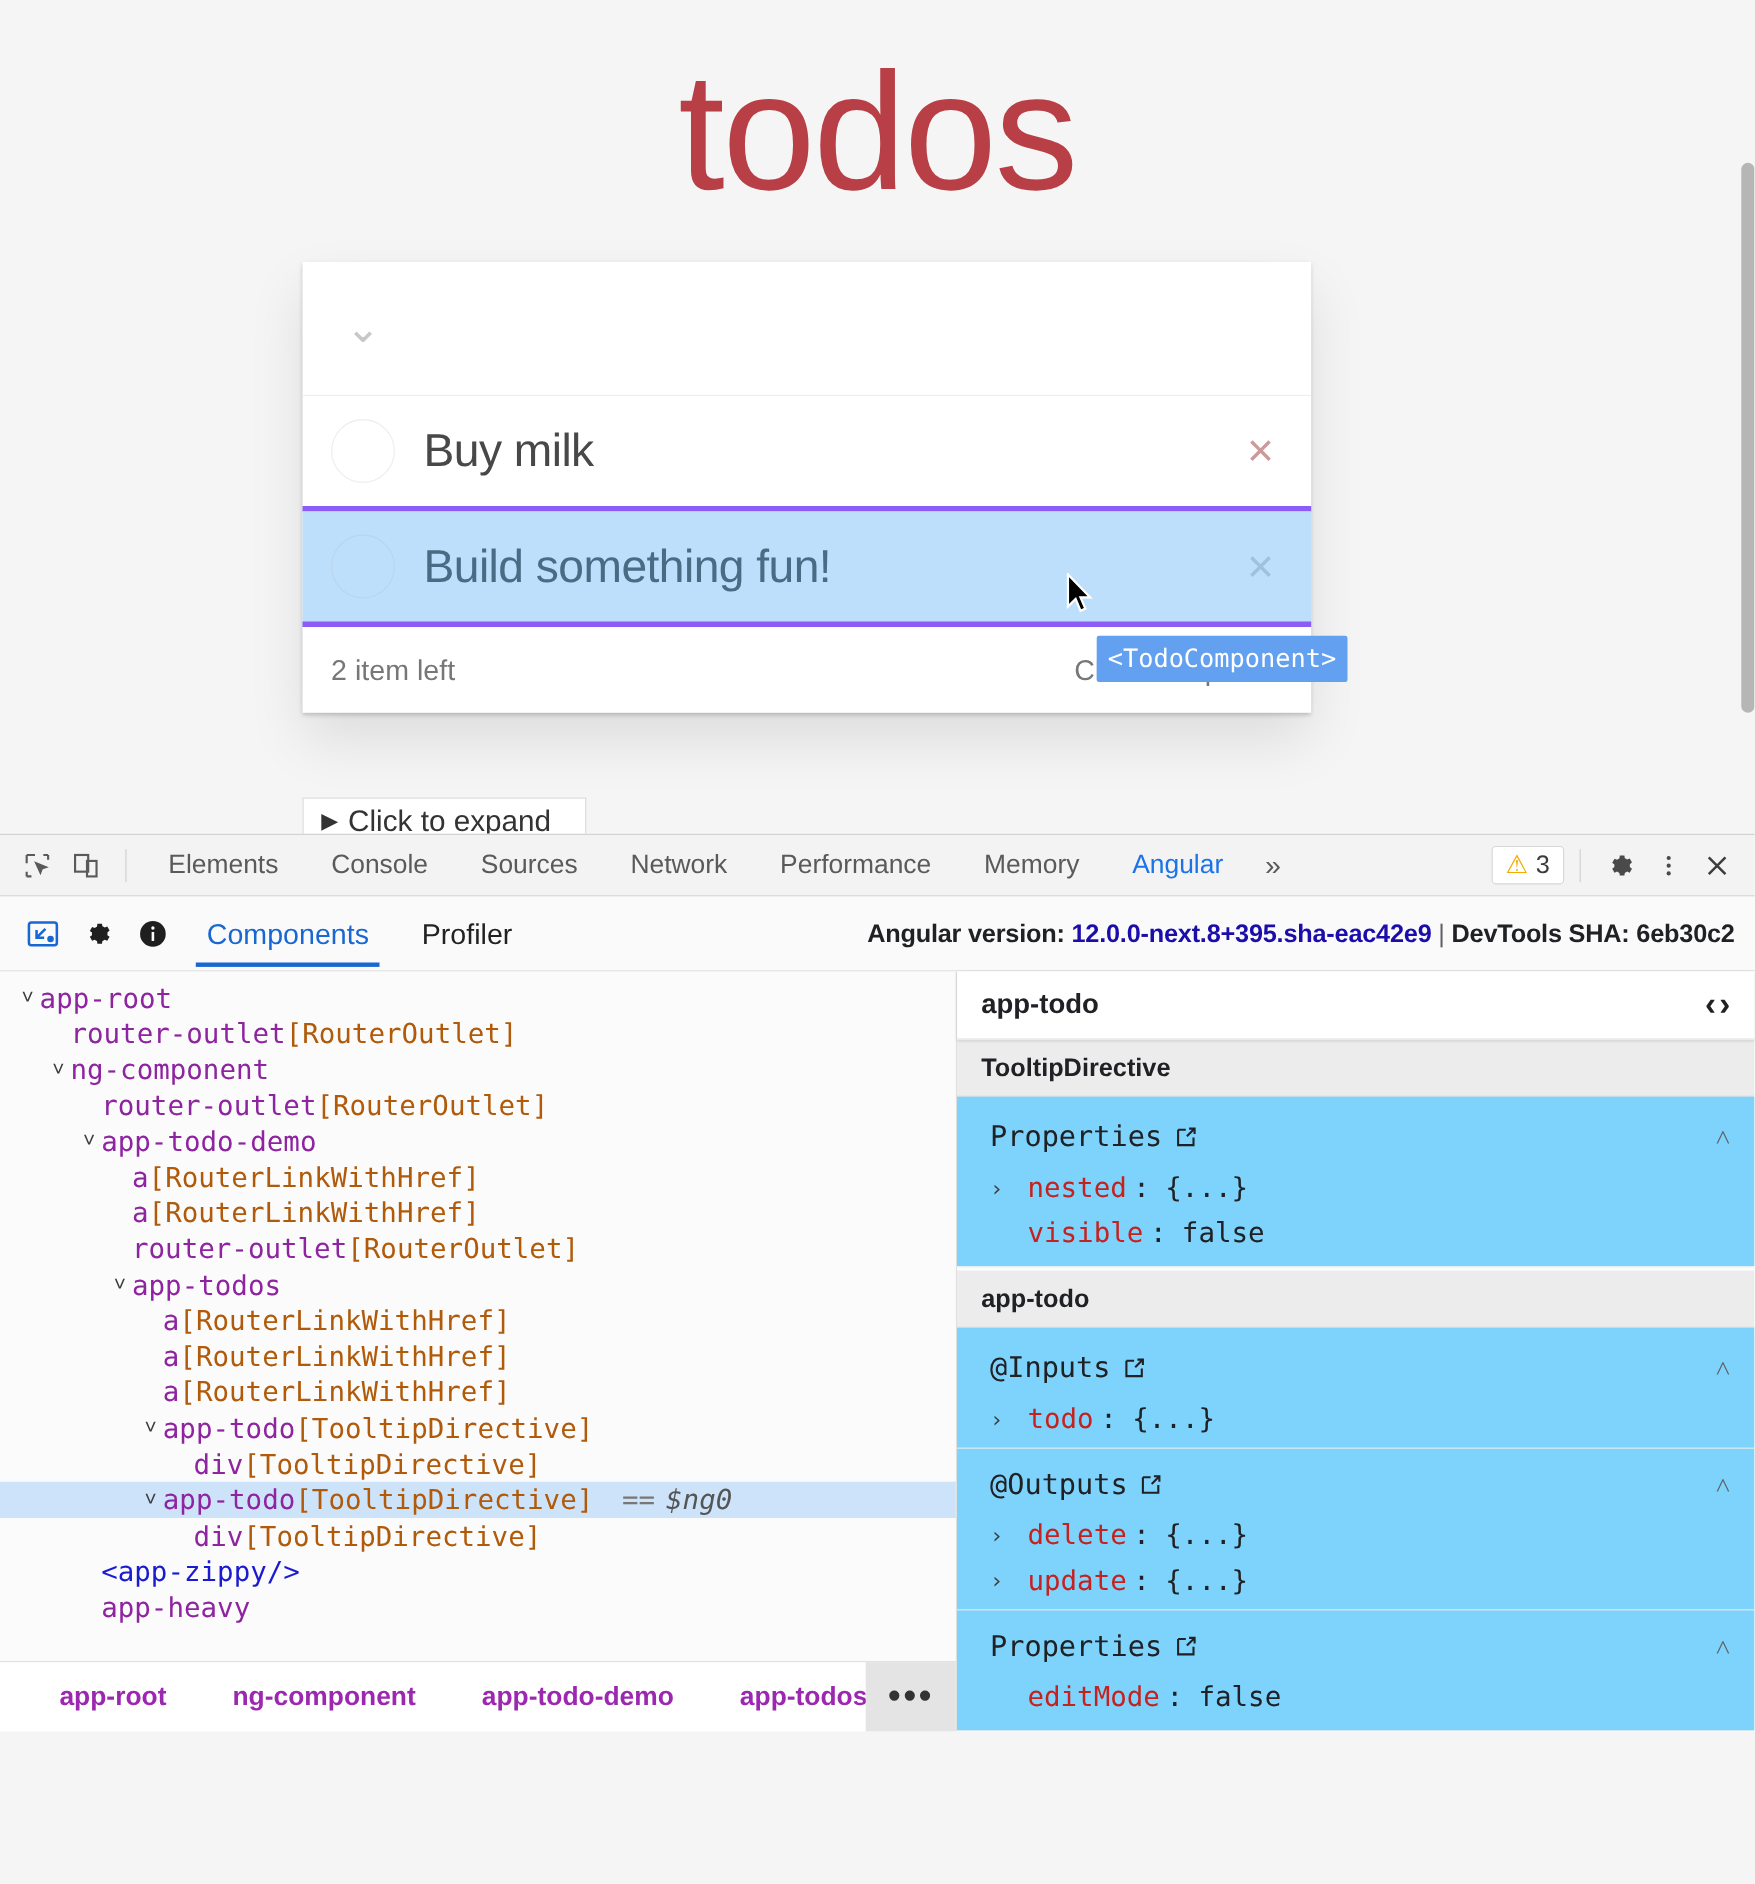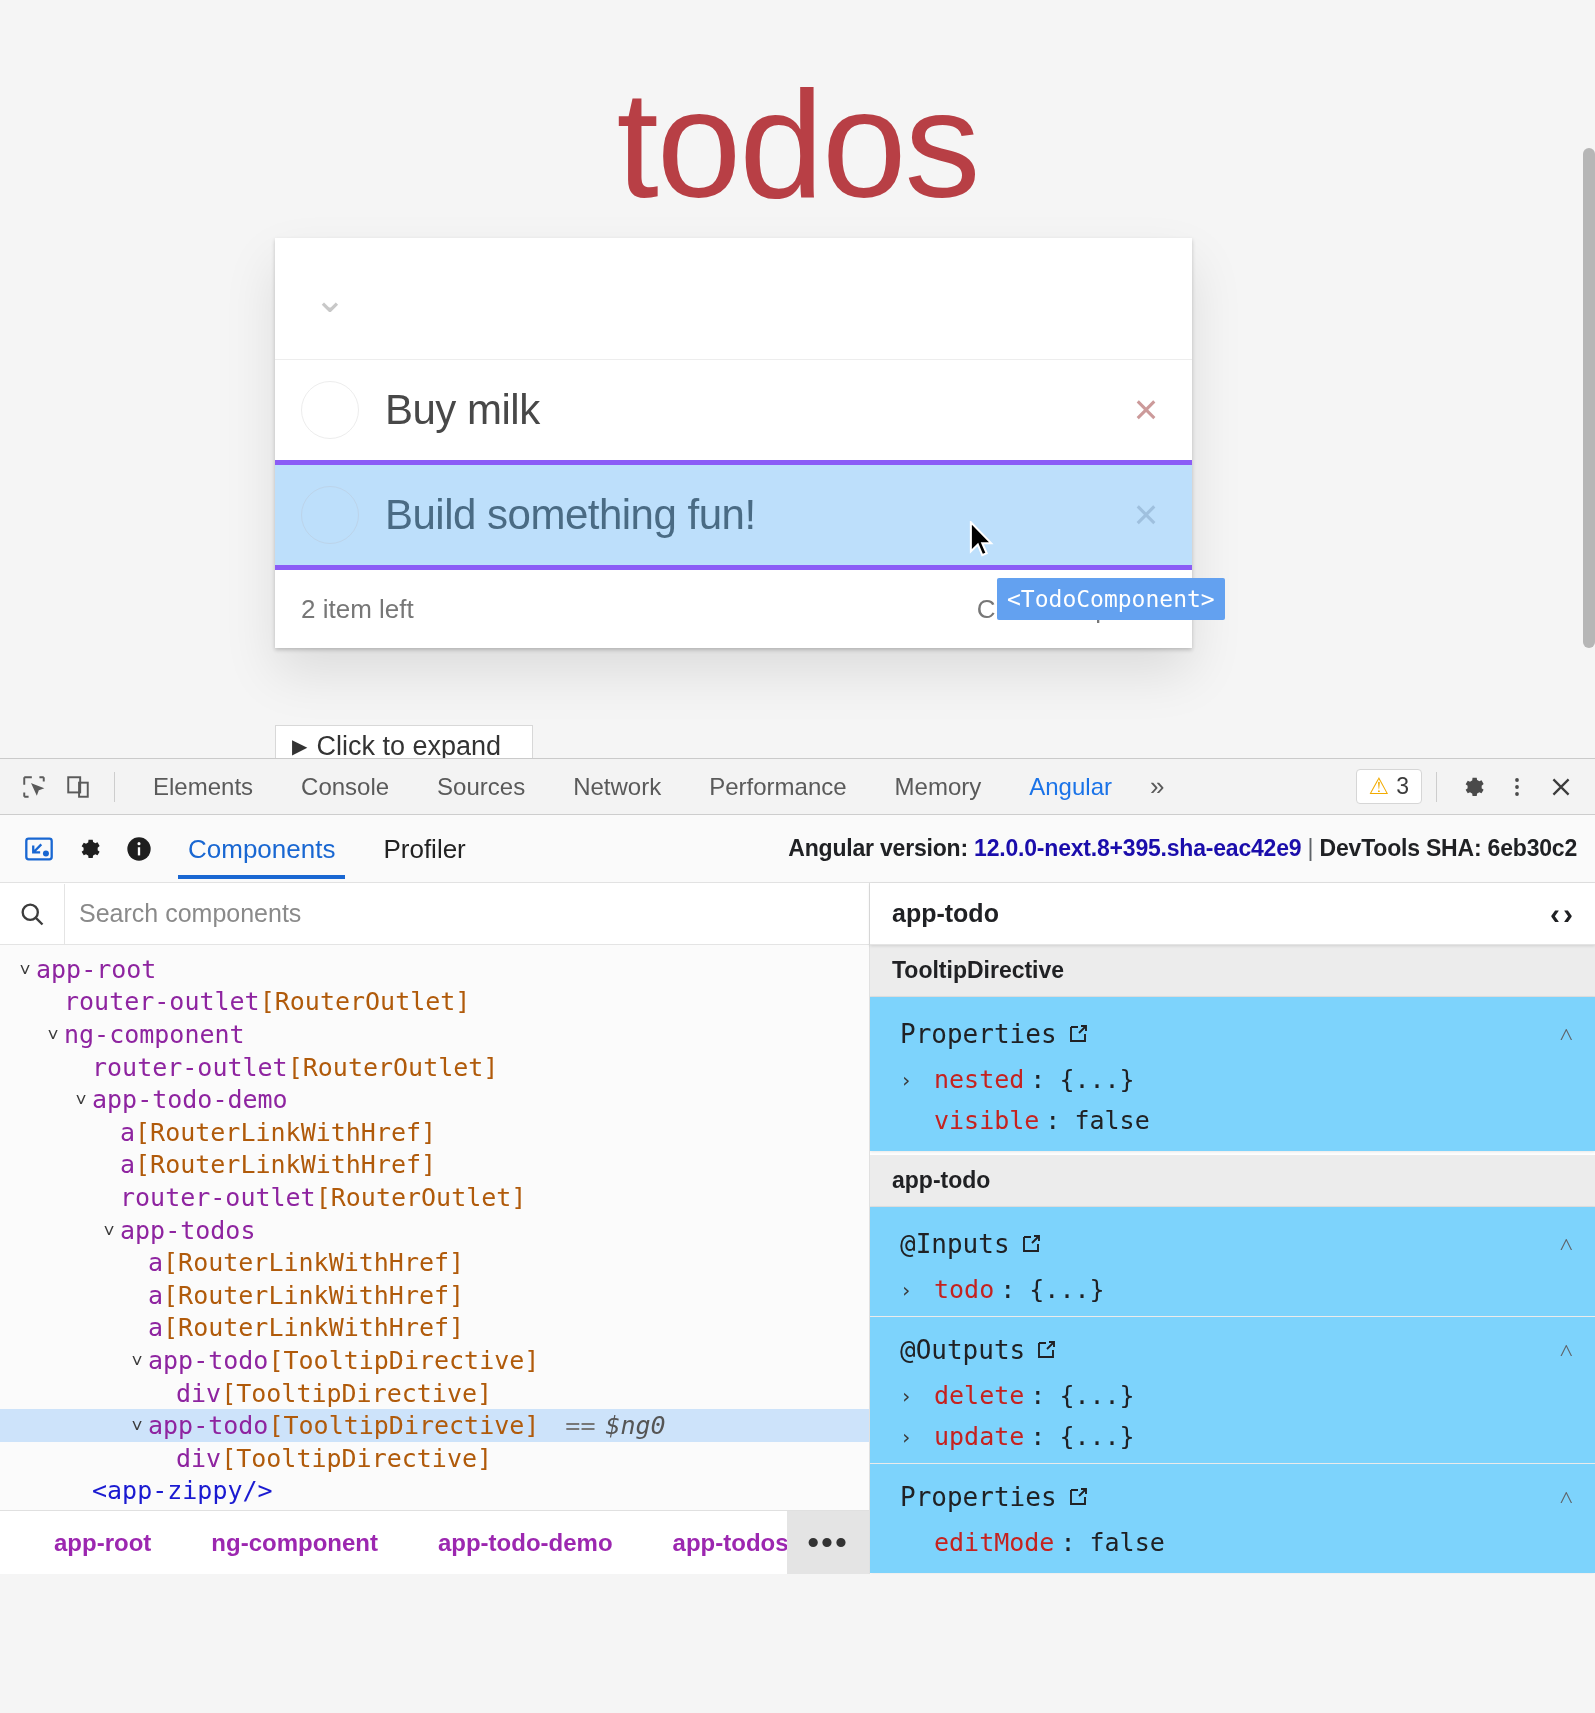--- a/index.html
+++ b/index.html
@@ -18,21 +18,21 @@
     background:#f5f5f5; overflow:hidden;
   }
   #todo-title {
     text-align:center;
     font-family:"Liberation Sans", sans-serif;
     font-weight:200;
     font-size:152px;
     line-height:1;
     color:#b83f45;
     margin:0;
-    padding-top:68px;
+    padding-top:44px;
     letter-spacing:-2px;
   }
   #todo-card {
     position:absolute;
     left:275px; top:238px; width:917px;
     background:#ffffff;
     box-shadow:0 2px 4px 0 rgba(0,0,0,0.2), 0 25px 50px 0 rgba(0,0,0,0.1);
   }
   #todo-card:before{
     content:"";
@@ -464,29 +464,20 @@
       <span>Angular version:</span>
       <span class="ver">12.0.0-next.8+395.sha-eac42e9</span>
       <span class="sep">|</span>
       <span>DevTools SHA: 6eb30c2</span>
     </div>
   </div>
 
   <div id="ng-body">
 
     <div id="tree-pane">
-      <div id="search-row">
-        <div id="search-icon-box">
-          <svg width="28" height="28" viewBox="0 0 24 24" fill="none" stroke="#3c3c3c" stroke-width="2">
-            <circle cx="10.5" cy="10.5" r="6.5"></circle>
-              <path d="M15.5 15.5L21 21"></path>
-          </svg>
-        </div>
-        <input id="search-input" type="text" value="" placeholder="Search components" style="">
-      </div>
 
       <div id="tree">
           <div class="tree-row" style="padding-left: 14px;">
             <span class="caret">˅</span>
             <span class="node-name">app-root</span>
           </div>
           <div class="tree-row" style="padding-left: 42px;">
             <span class="caret empty">·</span>
             <span class="node-name">router-outlet</span>
             <span class="node-dir">[RouterOutlet]</span>

